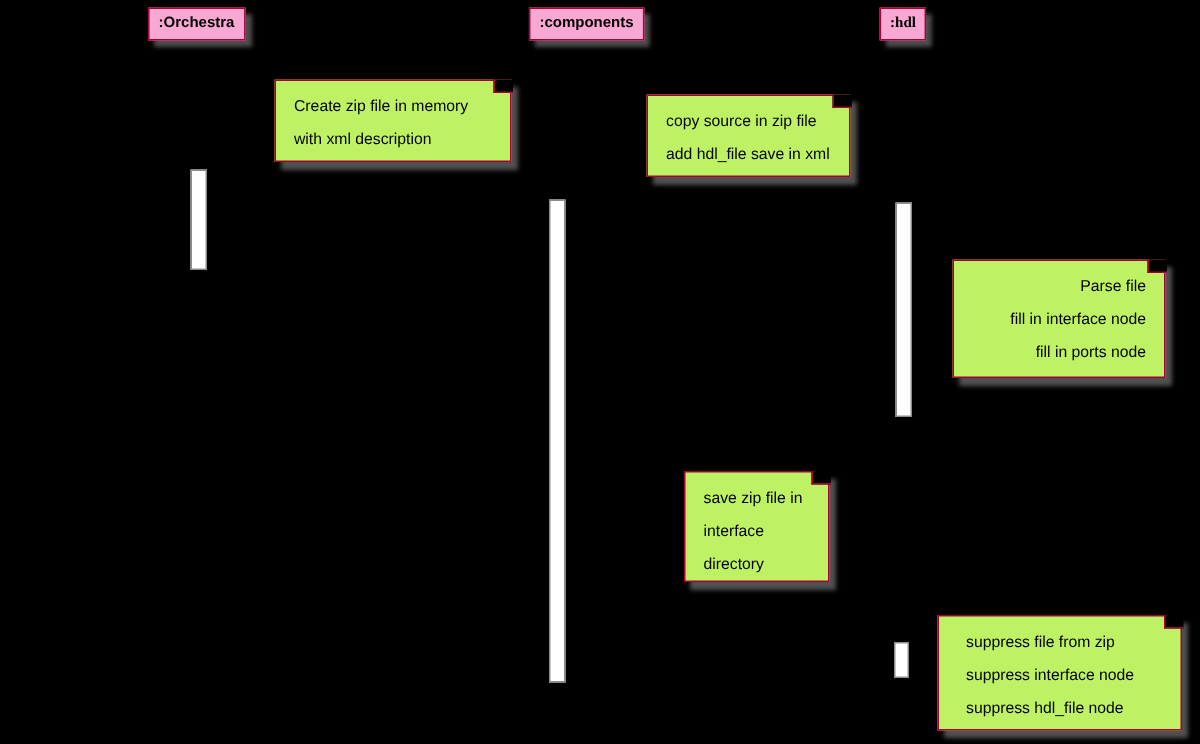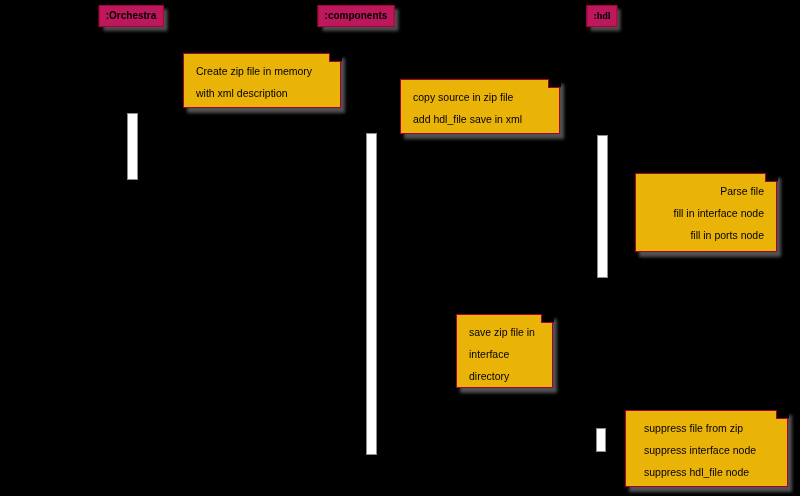--- a/index.html
+++ b/index.html
@@ -8,33 +8,33 @@
     width: 800px; height: 496px;
     background: #000000;
     overflow: hidden;
     font-family: "Liberation Sans", sans-serif;
   }
   
   .participant {
     position: absolute;
     top: 5px;
     transform: translateX(-50%);
-    background: #be185d;
+    background: #f9a8d4;
     border: 1.5px solid #A80036;
     box-shadow: 4px 4px 3px #4e4e4e;
     color: #000;
     font-weight: bold;
     font-size: 10px;
     line-height: 14px;
     padding: 3px 6px;
     white-space: nowrap;
     box-sizing: border-box;
   }
   .participant.p-orchestra  { left: 131px; }
-  .participant.p-components { left: 356px; }
+  .participant.p-components { left: 391px; }
   .participant.p-hdl        { left: 602px; font-family: Liberation Serif, serif; }
 
   
   .lifeline {
     position: absolute;
     top: 30px; height: 430px; width: 1px;
     background: #000;
   }
   .lifeline.l-orchestra  { left: 131px; }
   .lifeline.l-components { left: 371px; }
@@ -48,21 +48,21 @@
     box-sizing: border-box;
   }
   .act-orchestra    { left: 127px; top: 113px; width: 11px; height: 67px; }
   .act-components   { left: 366px; top: 133px; width: 11px; height: 322px; }
   .act-hdl-parse    { left: 597px; top: 135px; width: 11px; height: 143px; }
   .act-hdl-suppress { left: 596px; top: 428px; width: 10px; height: 24px; }
 
   
   .note {
     position: absolute;
-    background: #eab308;
+    background: #bef264;
     border: 1.5px solid #A80036;
     box-shadow: 4px 5px 3px #515151;
     box-sizing: border-box;
     color: #000;
     font-size: 10.5px;
     padding: 6px 12px 4px 12px;
   }
   .note .fold {
     position: absolute;
     top: -1.5px; right: -1.5px;
@@ -71,21 +71,21 @@
     border-left: 1.5px solid #A80036;
     border-bottom: 1.5px solid #A80036;
     box-sizing: border-box;
   }
   .note .line {
     display: block;
     line-height: 22px;
     white-space: nowrap;
   }
   .note-create   { left: 183px; top: 53px;  width: 158px; height: 55px; }
-  .note-copy     { left: 400px; top: 63px;  width: 160px; height: 55px; margin-top: 16px; }
+  .note-copy     { left: 431px; top: 63px;  width: 136px; height: 55px; }
   .note-parse    { left: 635px; top: 173px; width: 142px; height: 79px; text-align: right; }
   .note-save     { left: 408px; top: 314px; width: 97px;  height: 74px; margin-left: 48px; }
   .note-suppress { left: 625px; top: 410px; width: 163px; height: 77px; padding-left: 18px; }
 </style>
 </head>
 <body>
 
 <div class="canvas">
 
   <div class="lifeline l-orchestra"></div>

